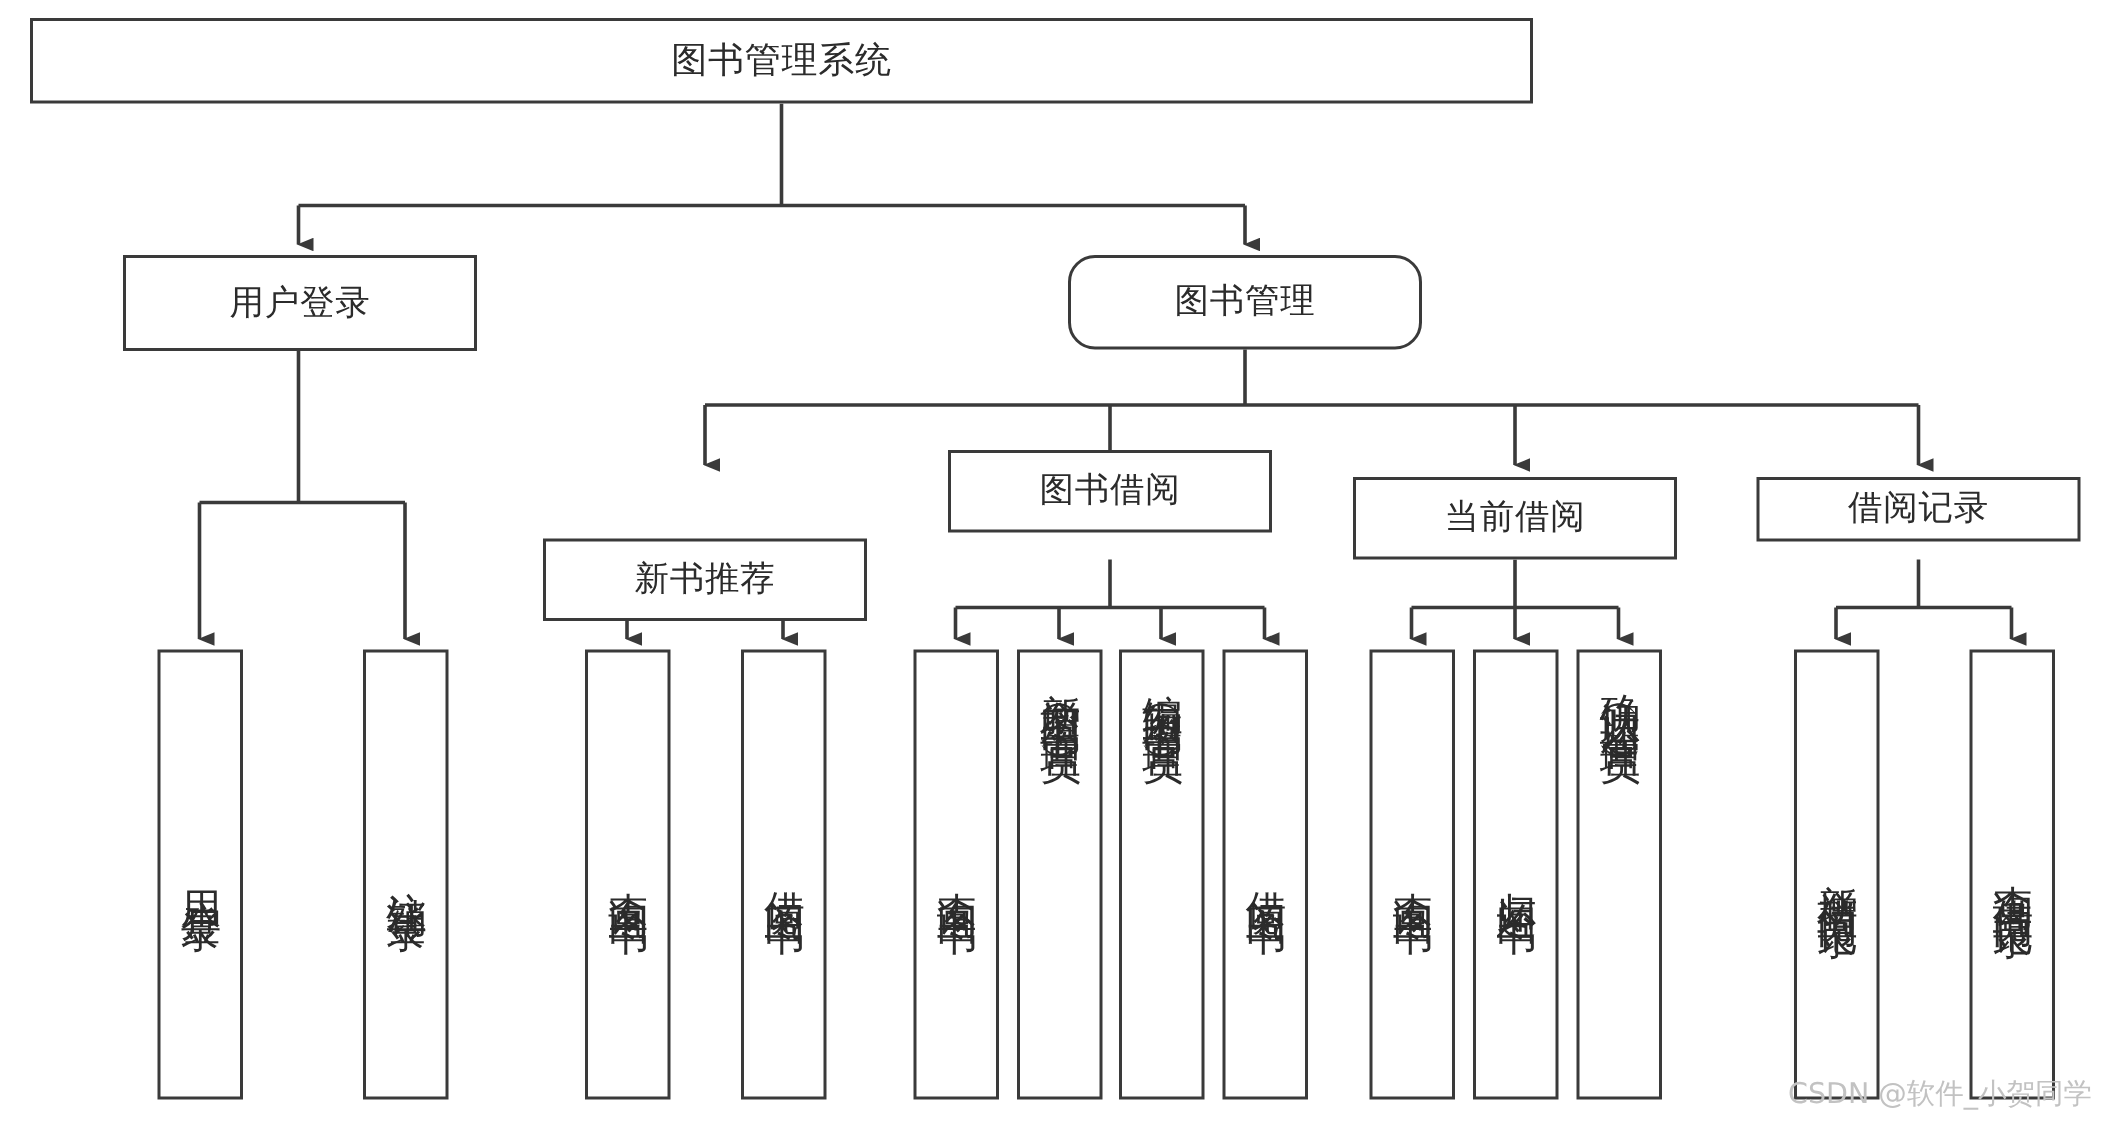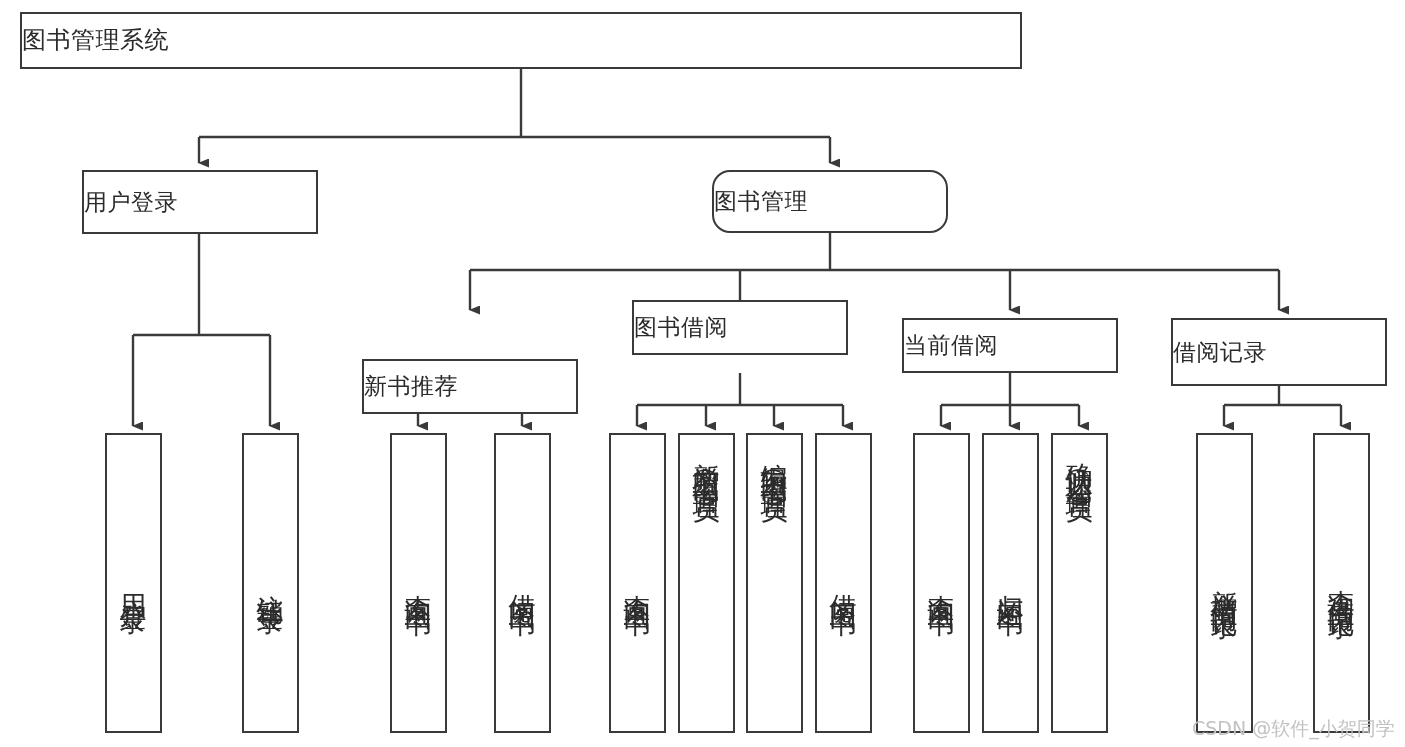--- a/index.html
+++ b/index.html
@@ -27,21 +27,21 @@
     pointer-events: none;
   }
   .node {
     position: absolute;
     box-sizing: border-box;
     background: #ffffff;
     border: 2px solid #3a3a3a;
     color: #2b2b2b;
     display: flex;
     align-items: center;
-    justify-content: flex-start;
+    justify-content: center;
     z-index: 2;
   }
   .node .label {
     line-height: 1.06;
     letter-spacing: 0.5px;
     white-space: pre-wrap;
   }
   
   .node.horiz .label {
     font-size: 23px;
@@ -152,21 +152,21 @@
   </div>
 
   <div class="node horiz" style="left:632px; top:300px; width:216px; height:55px;">
     <span class="label">图书借阅</span>
   </div>
 
   <div class="node horiz" style="left:902px; top:318px; width:216px; height:55px;">
     <span class="label">当前借阅</span>
   </div>
 
-  <div class="node horiz" style="left:1171px; top:318px; width:216px; height:68px;">
+  <div class="node horiz" style="left:1171px; top:318px; width:216px; height:43px;">
     <span class="label">借阅记录</span>
   </div>
 
   <div class="node vert centered" style="left:105px; top:433px; width:57px; height:300px;">
     <span class="label">用户登录</span>
   </div>
 
   <div class="node vert centered" style="left:242px; top:433px; width:57px; height:300px;">
     <span class="label">注销登录</span>
   </div>

